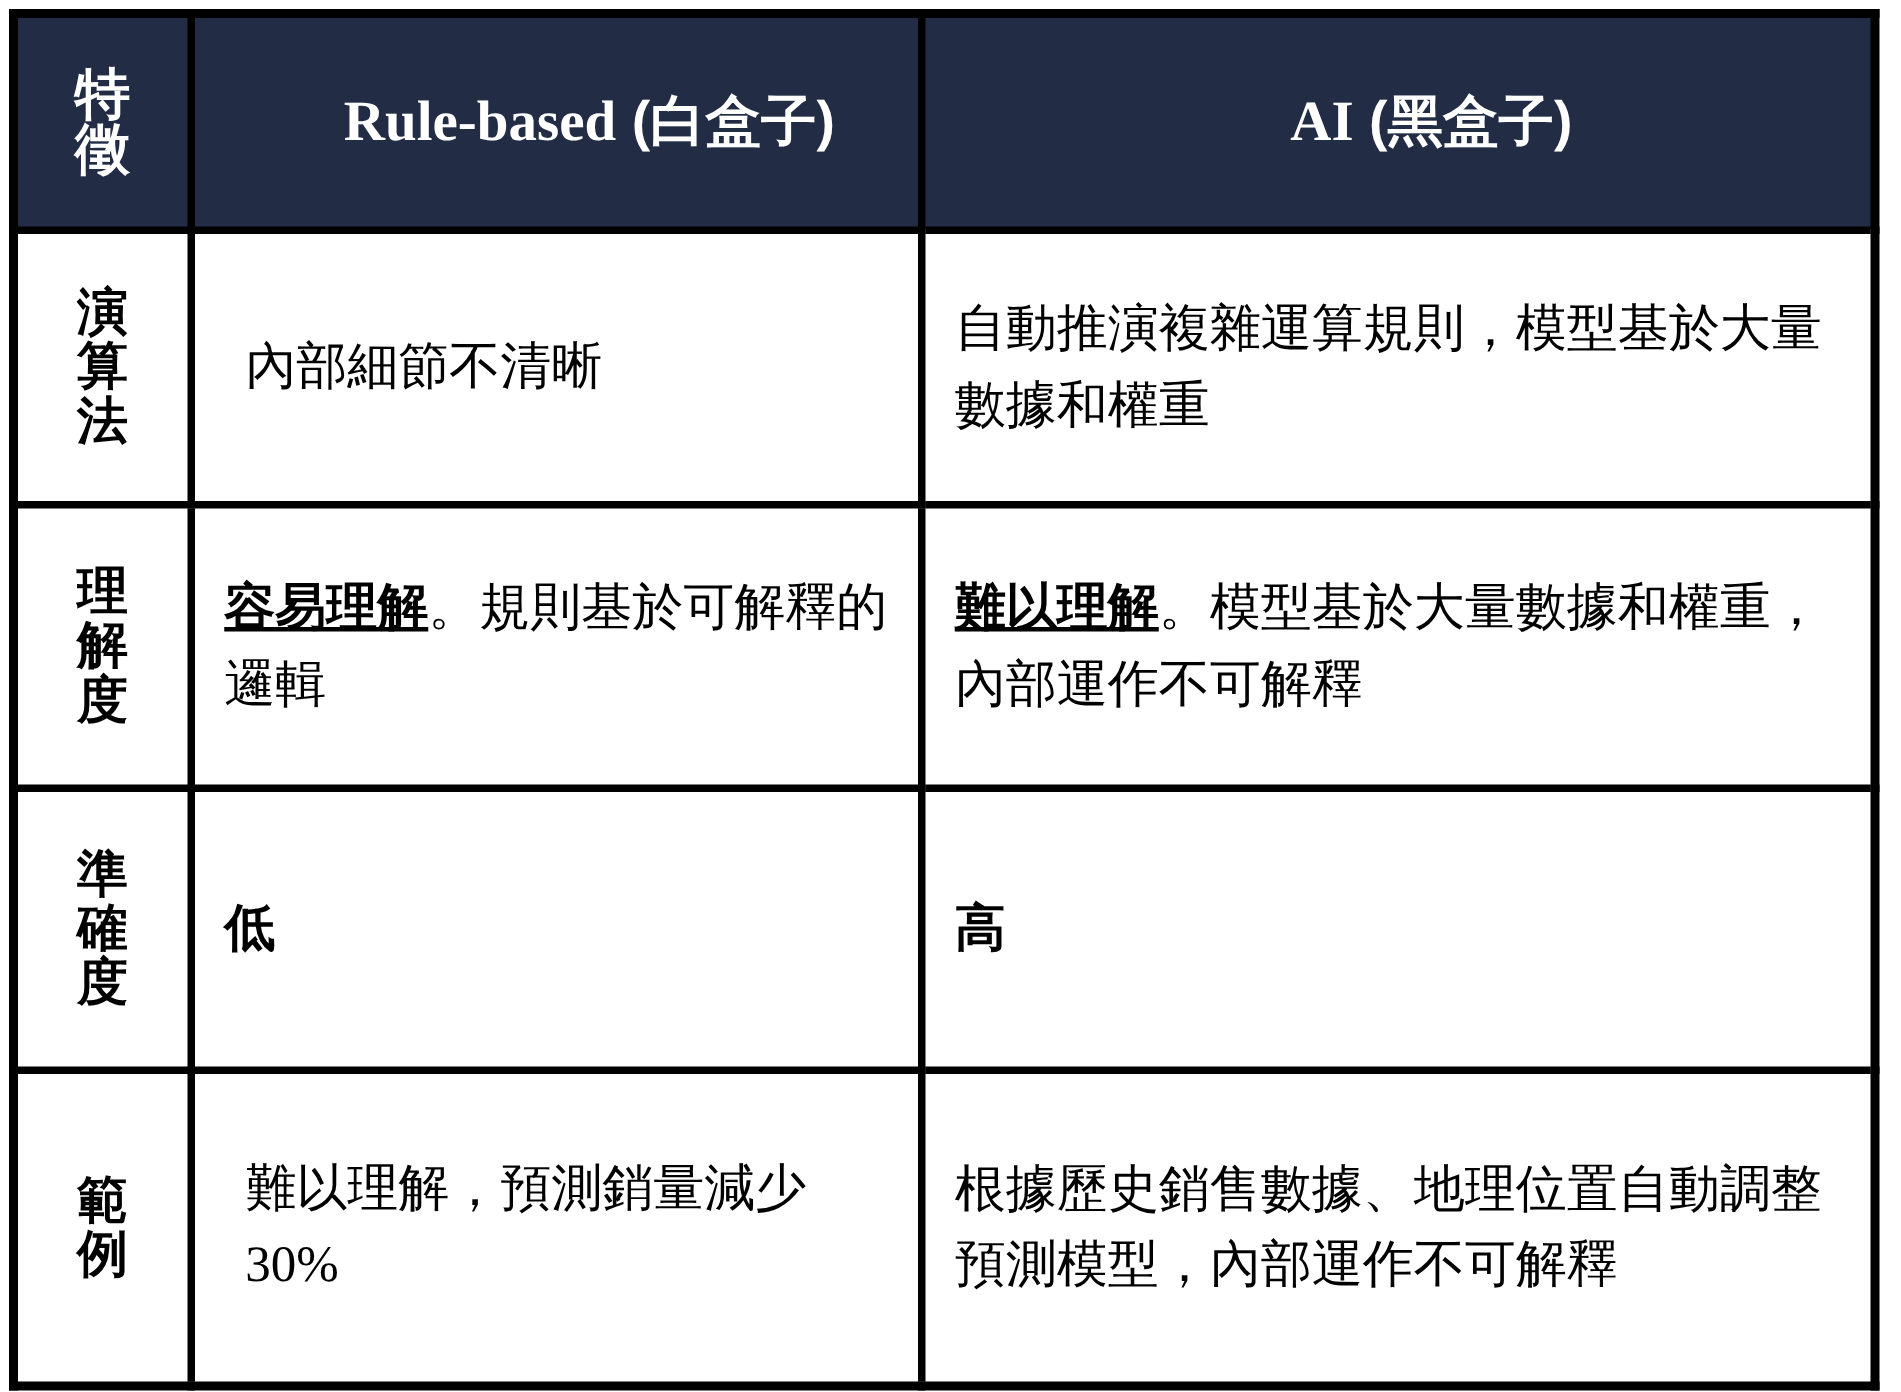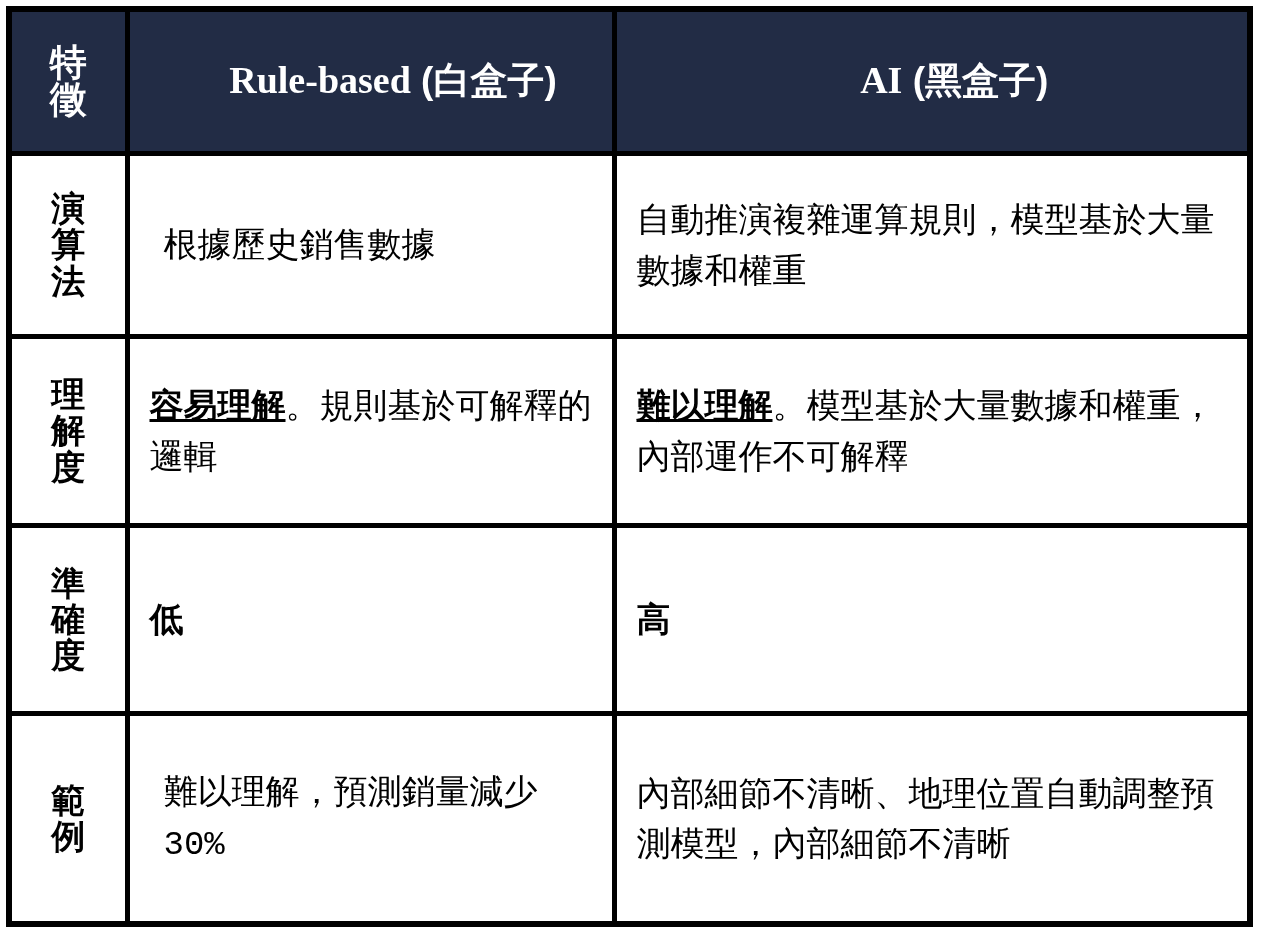--- a/index.html
+++ b/index.html
@@ -97,21 +97,21 @@
     line-height: 1.48;
     color: #000000;
   }
   td.body-cell.indent-more { padding-left: 34px; }
 
   .lead {
     font-weight: bold;
     text-decoration: underline;
   }
   .serif-num {
-    font-family: Liberation Mono, monospace;
+    font-family: Liberation Serif, serif;
   }
 
   
   tr.r-algo td    { height: 183px; }
   tr.r-interp td  { height: 189px; }
   tr.r-acc td     { height: 188px; }
   tr.r-example td { height: 211px; }
 
   
   .bold-answer { font-weight: bold; }
@@ -145,21 +145,21 @@
 
       <tr class="r-algo">
         <td class="feature-cell">
           <div class="feature-label">
             <span>演</span>
             <span>算</span>
             <span>法</span>
           </div>
         </td>
         <td class="body-cell indent-more">
-          <span>根據歷史銷售數據</span>
+          <span>內部細節不清晰</span>
         </td>
         <td class="body-cell">
           <span>自動推演複雜運算規則，模型基於大量數據和權重</span>
         </td>
       </tr>
 
       <tr class="r-interp">
         <td class="feature-cell">
           <div class="feature-label">
             <span>理</span>
@@ -192,19 +192,19 @@
       <tr class="r-example">
         <td class="feature-cell">
           <div class="feature-label">
             <span>範</span>
             <span>例</span>
           </div>
         </td>
         <td class="body-cell indent-more"><span>難以理解，預測銷量減少</span><span class="serif-num">30%</span>
         </td>
         <td class="body-cell">
-          <span>內部細節不清晰、地理位置自動調整預測模型，內部細節不清晰</span>
+          <span>根據歷史銷售數據、地理位置自動調整預測模型，內部運作不可解釋</span>
         </td>
       </tr>
 
     </tbody>
   </table>
 </div>
 
 </body></html>

